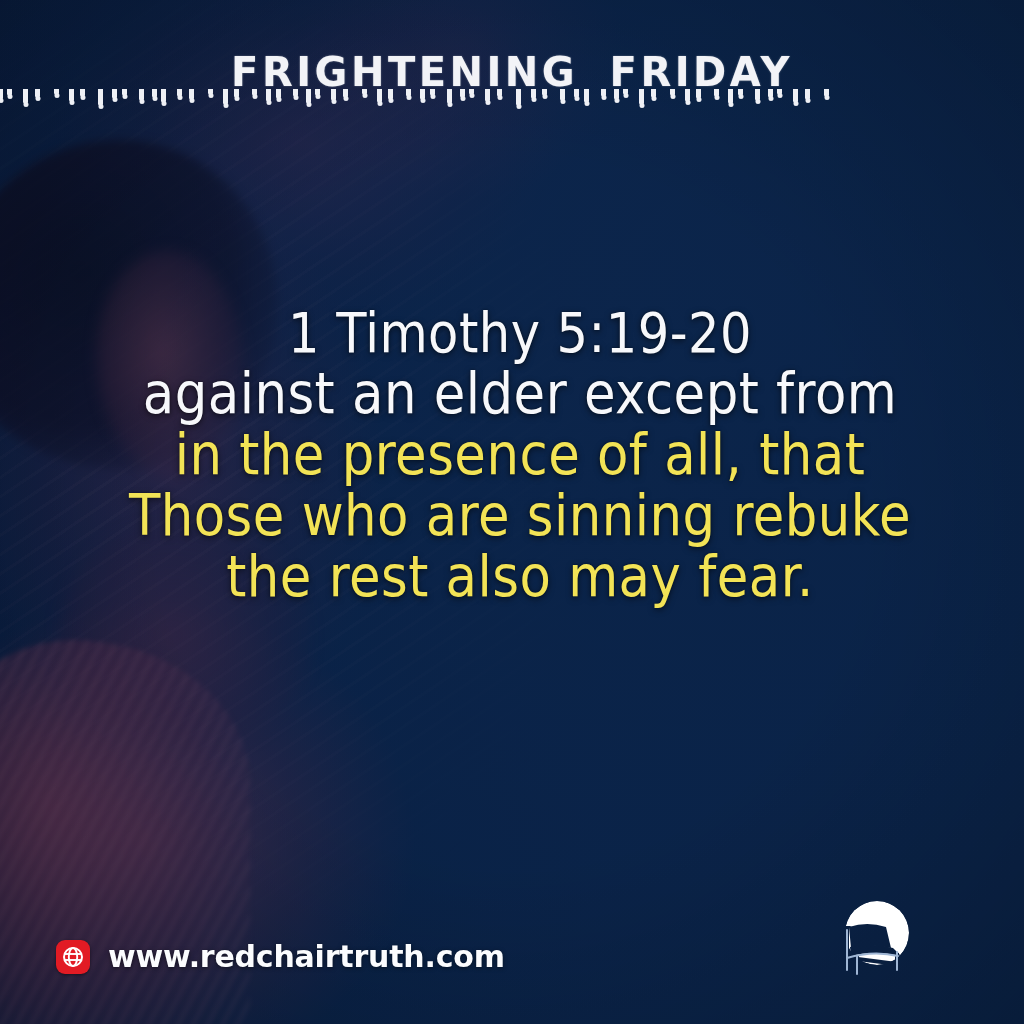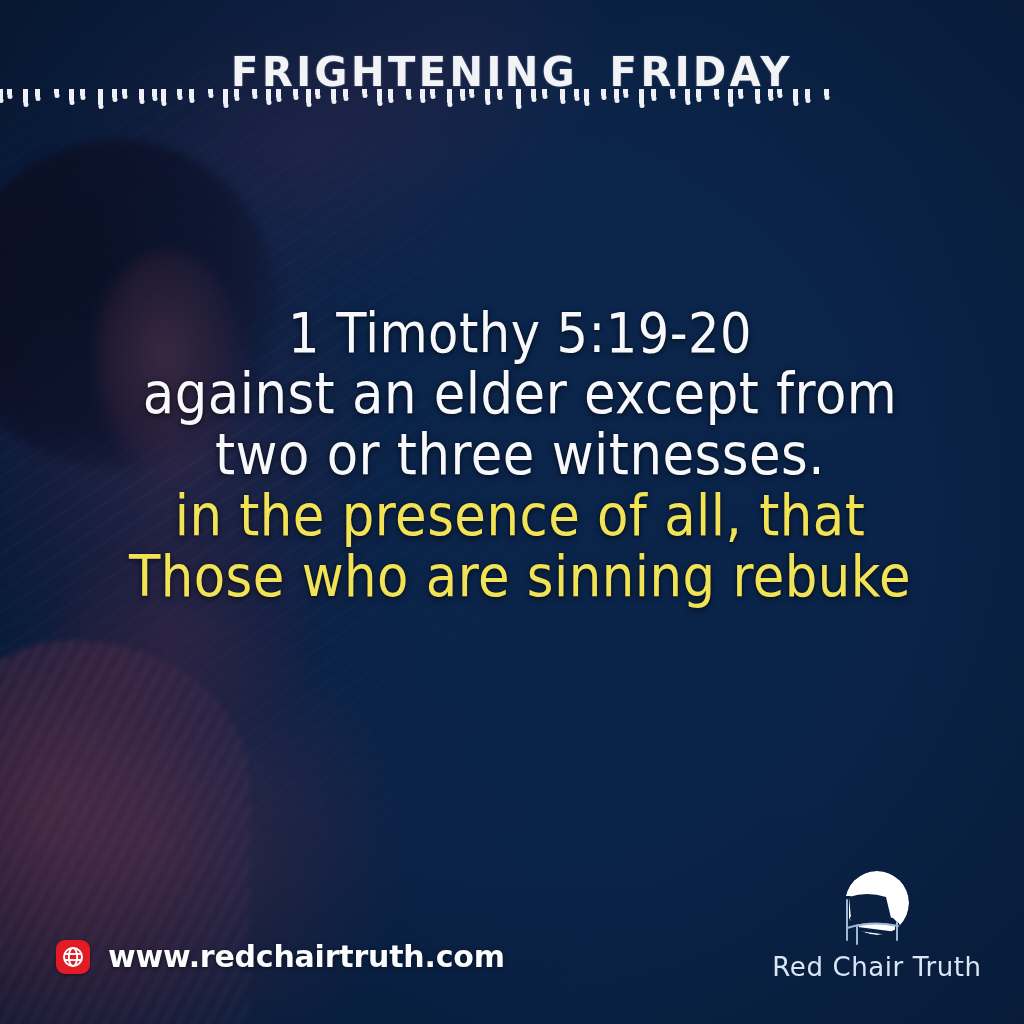--- a/index.html
+++ b/index.html
@@ -277,24 +277,24 @@
         <i style="left: 781px; height: 6px;"></i>
         <i style="left: 797px; height: 14px;"></i>
         <i style="left: 809px; height: 11px;"></i>
         <i style="left: 828px; height: 8px;"></i>
       </span>
   </div>
 
   <div class="verse">
     <span class="verse-line v-white v-ref">1 Timothy 5:19-20</span>
     <span class="verse-line v-white">against an elder except from</span>
-    <span class="verse-line v-white">two or three witnesses.</span>
     <span class="gap"></span>
     <span class="verse-line v-yellow">in the presence of all, that</span>
     <span class="verse-line v-yellow">Those who are sinning rebuke</span>
+    <span class="verse-line v-yellow">the rest also may fear.</span>
   </div>
 
   <div class="footer-site">
     <span class="globe-badge">
       <svg width="24" height="24" viewBox="0 0 24 24" aria-hidden="true">
         <circle cx="12" cy="12" r="9" fill="none" stroke="#ffffff" stroke-width="2"></circle>
         <ellipse cx="12" cy="12" rx="4.2" ry="9" fill="none" stroke="#ffffff" stroke-width="1.9"></ellipse>
         <line x1="3" y1="9" x2="21" y2="9" stroke="#ffffff" stroke-width="1.9"></line>
         <line x1="3" y1="15" x2="21" y2="15" stroke="#ffffff" stroke-width="1.9"></line>
       </svg>
@@ -319,16 +319,15 @@
           </mask>
         </defs>
         <circle cx="46" cy="33" r="32" fill="#ffffff" mask="url(#chairCut)"></circle>
 
         <path d="M16 30 L16 70" stroke="#9fb6d4" stroke-width="2" fill="none" stroke-linecap="round"></path>
         <path d="M26 56 L26 74" stroke="#9fb6d4" stroke-width="2" fill="none" stroke-linecap="round"></path>
         <path d="M66 52 L66 70" stroke="#9fb6d4" stroke-width="2" fill="none" stroke-linecap="round"></path>
         <path d="M16 58 Q42 50 67 56" stroke="#9fb6d4" stroke-width="2" fill="none" stroke-linecap="round"></path>
       </svg>
     </span>
-    <span class="brand-name">Red Chair Truth</span>
   </div>
 
 </div>
 
 </body></html>

